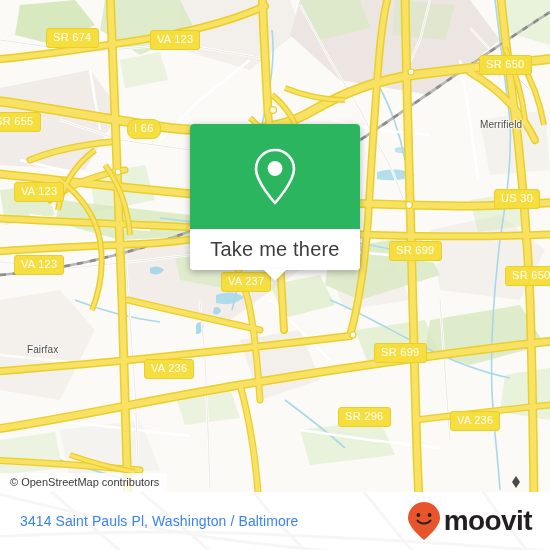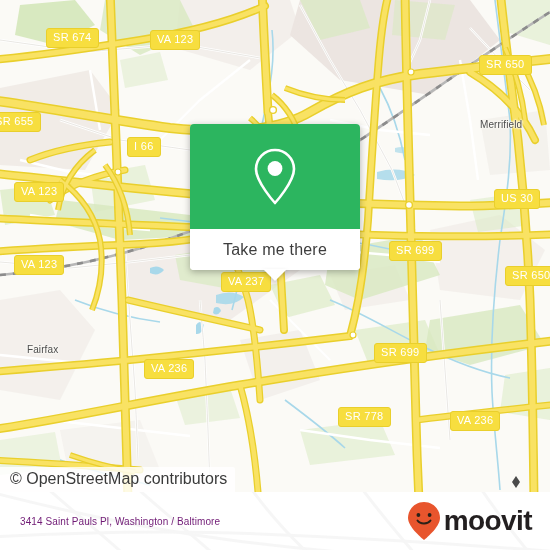--- a/index.html
+++ b/index.html
@@ -61,21 +61,21 @@
     box-sizing: border-box;
   }
 
   
   .attribution {
     position: absolute;
     left: 0;
     bottom: 0;
     background: rgba(255,255,255,0.82);
     color: #3a3a3a;
-    font-size: 16px;
+    font-size: 11px;
     padding: 3px 8px 4px 10px;
     border-top-right-radius: 2px;
     font-family: "Liberation Sans", sans-serif;
   }
 
   
   .popup {
     position: absolute;
     left: 190px;
     top: 124px;
@@ -99,21 +99,21 @@
     background: #ffffff;
     height: 41px;
     border-bottom-left-radius: 4px;
     border-bottom-right-radius: 4px;
     display: flex;
     align-items: center;
     justify-content: center;
   }
   .popup-bottom .cta {
     color: #3d3d3d;
-    font-size: 16px;
+    font-size: 20px;
     font-family: "Liberation Sans", sans-serif;
     letter-spacing: .2px;
   }
   .popup-tail {
     position: absolute;
     left: 50%;
     bottom: -11px;
     margin-left: -12px;
     width: 0;
     height: 0;
@@ -143,22 +143,22 @@
   .footer-inner {
     position: relative;
     height: 58px;
     display: flex;
     align-items: center;
     justify-content: space-between;
     padding: 0 18px 0 20px;
     box-sizing: border-box;
   }
   .footer-address {
-    color: #701a75;
-    font-size: 10px;
+    color: #3b82f6;
+    font-size: 14px;
     font-family: "Liberation Sans", sans-serif;
     letter-spacing: .1px;
     white-space: nowrap;
   }
   .brand {
     display: flex;
     align-items: center;
     gap: 3px;
   }
   .brand-word {
@@ -368,30 +368,30 @@
       </g>
     </svg>
 
     <div class="place-label" style="left:480px; top:119px;">Merrifield</div>
     <div class="place-label" style="left:27px; top:344px;">Fairfax</div>
 
     <div class="shield" style="left:46px;  top:28px;">SR 674</div>
     <div class="shield" style="left:150px; top:30px;">VA 123</div>
     <div class="shield" style="left:479px; top:55px;">SR 650</div>
     <div class="shield" style="left:-12px; top:112px;">SR 655</div>
-    <div class="shield" style="left:127px; top:137px;">I 66</div>
+    <div class="shield" style="left:127px; top:119px;border-radius:8px;">I 66</div>
     <div class="shield" style="left:14px;  top:182px;">VA 123</div>
     <div class="shield" style="left:494px; top:189px;">US 30</div>
     <div class="shield" style="left:389px; top:241px;">SR 699</div>
     <div class="shield" style="left:14px;  top:255px;">VA 123</div>
     <div class="shield" style="left:505px; top:266px;">SR 650</div>
     <div class="shield" style="left:221px; top:272px;">VA 237</div>
     <div class="shield" style="left:374px; top:343px;">SR 699</div>
     <div class="shield" style="left:144px; top:359px;">VA 236</div>
-    <div class="shield" style="left:338px; top:407px;">SR 778</div>
+    <div class="shield" style="left:338px; top:407px;">SR 296</div>
     <div class="shield" style="left:450px; top:411px;">VA 236</div>
 
     <div class="attribution">© OpenStreetMap contributors</div>
 
     <div class="popup">
       <div class="popup-top">
         <svg width="54" height="62" viewBox="0 0 54 62">
           <path d="M27 4 C16.5 4 8 12.5 8 23 C8 36 27 57 27 57 C27 57 46 36 46 23 C46 12.5 37.5 4 27 4 Z" fill="none" stroke="#ffffff" stroke-width="2.6" stroke-linejoin="round"></path>
           <circle cx="27" cy="22.5" r="7.4" fill="#ffffff"></circle>
         </svg>

